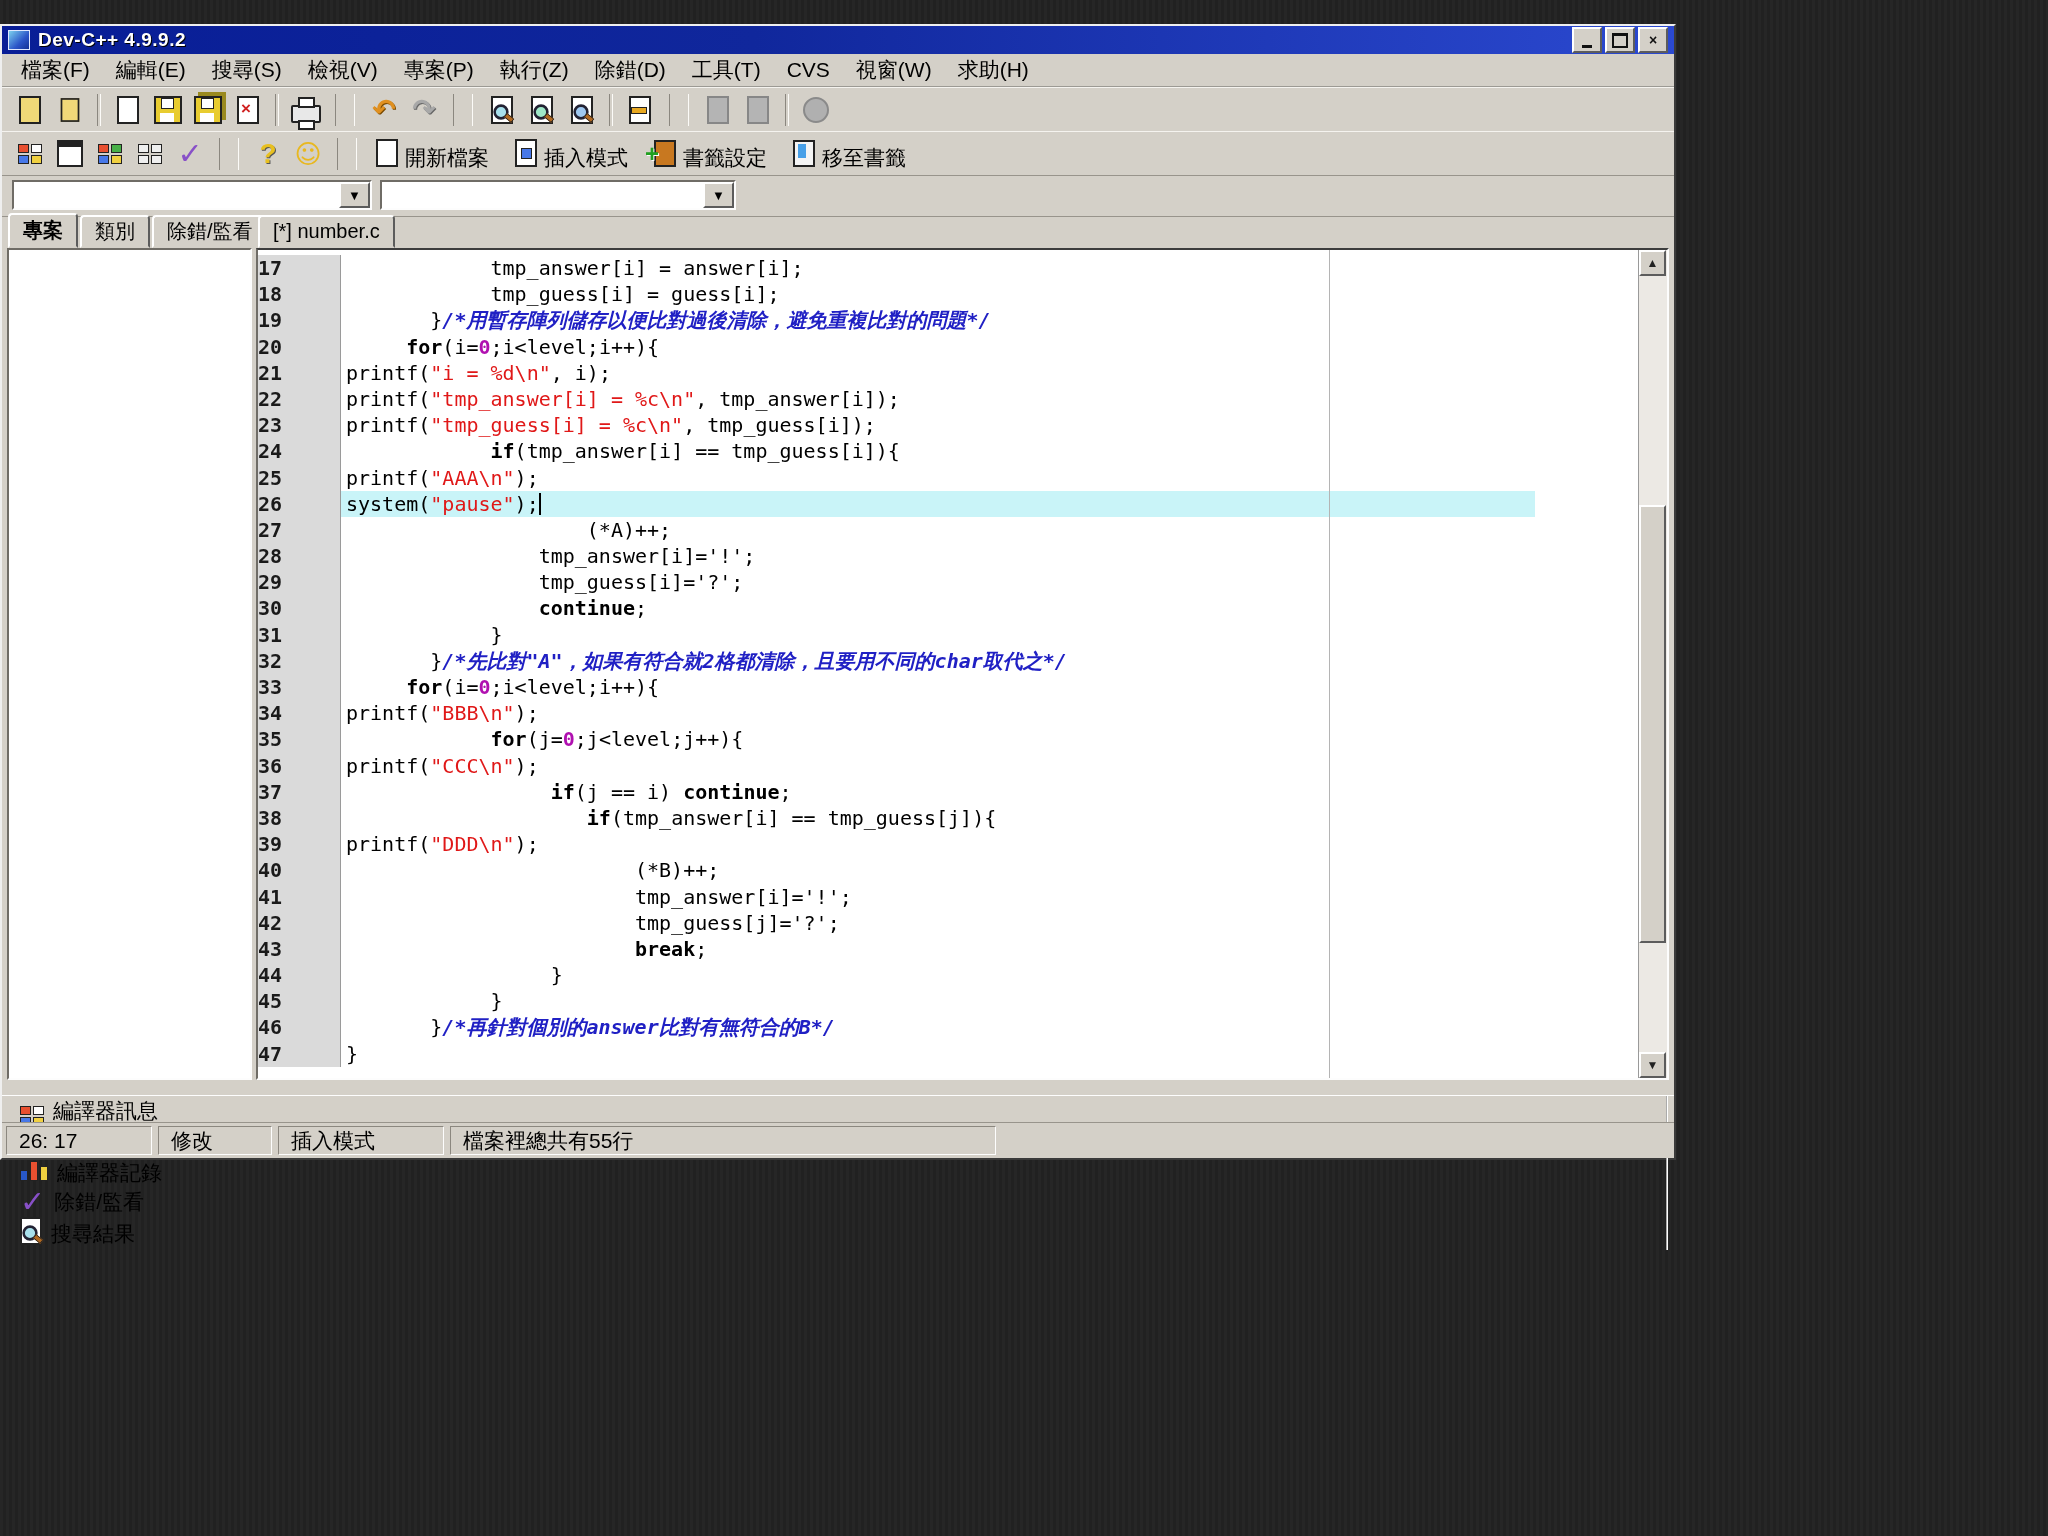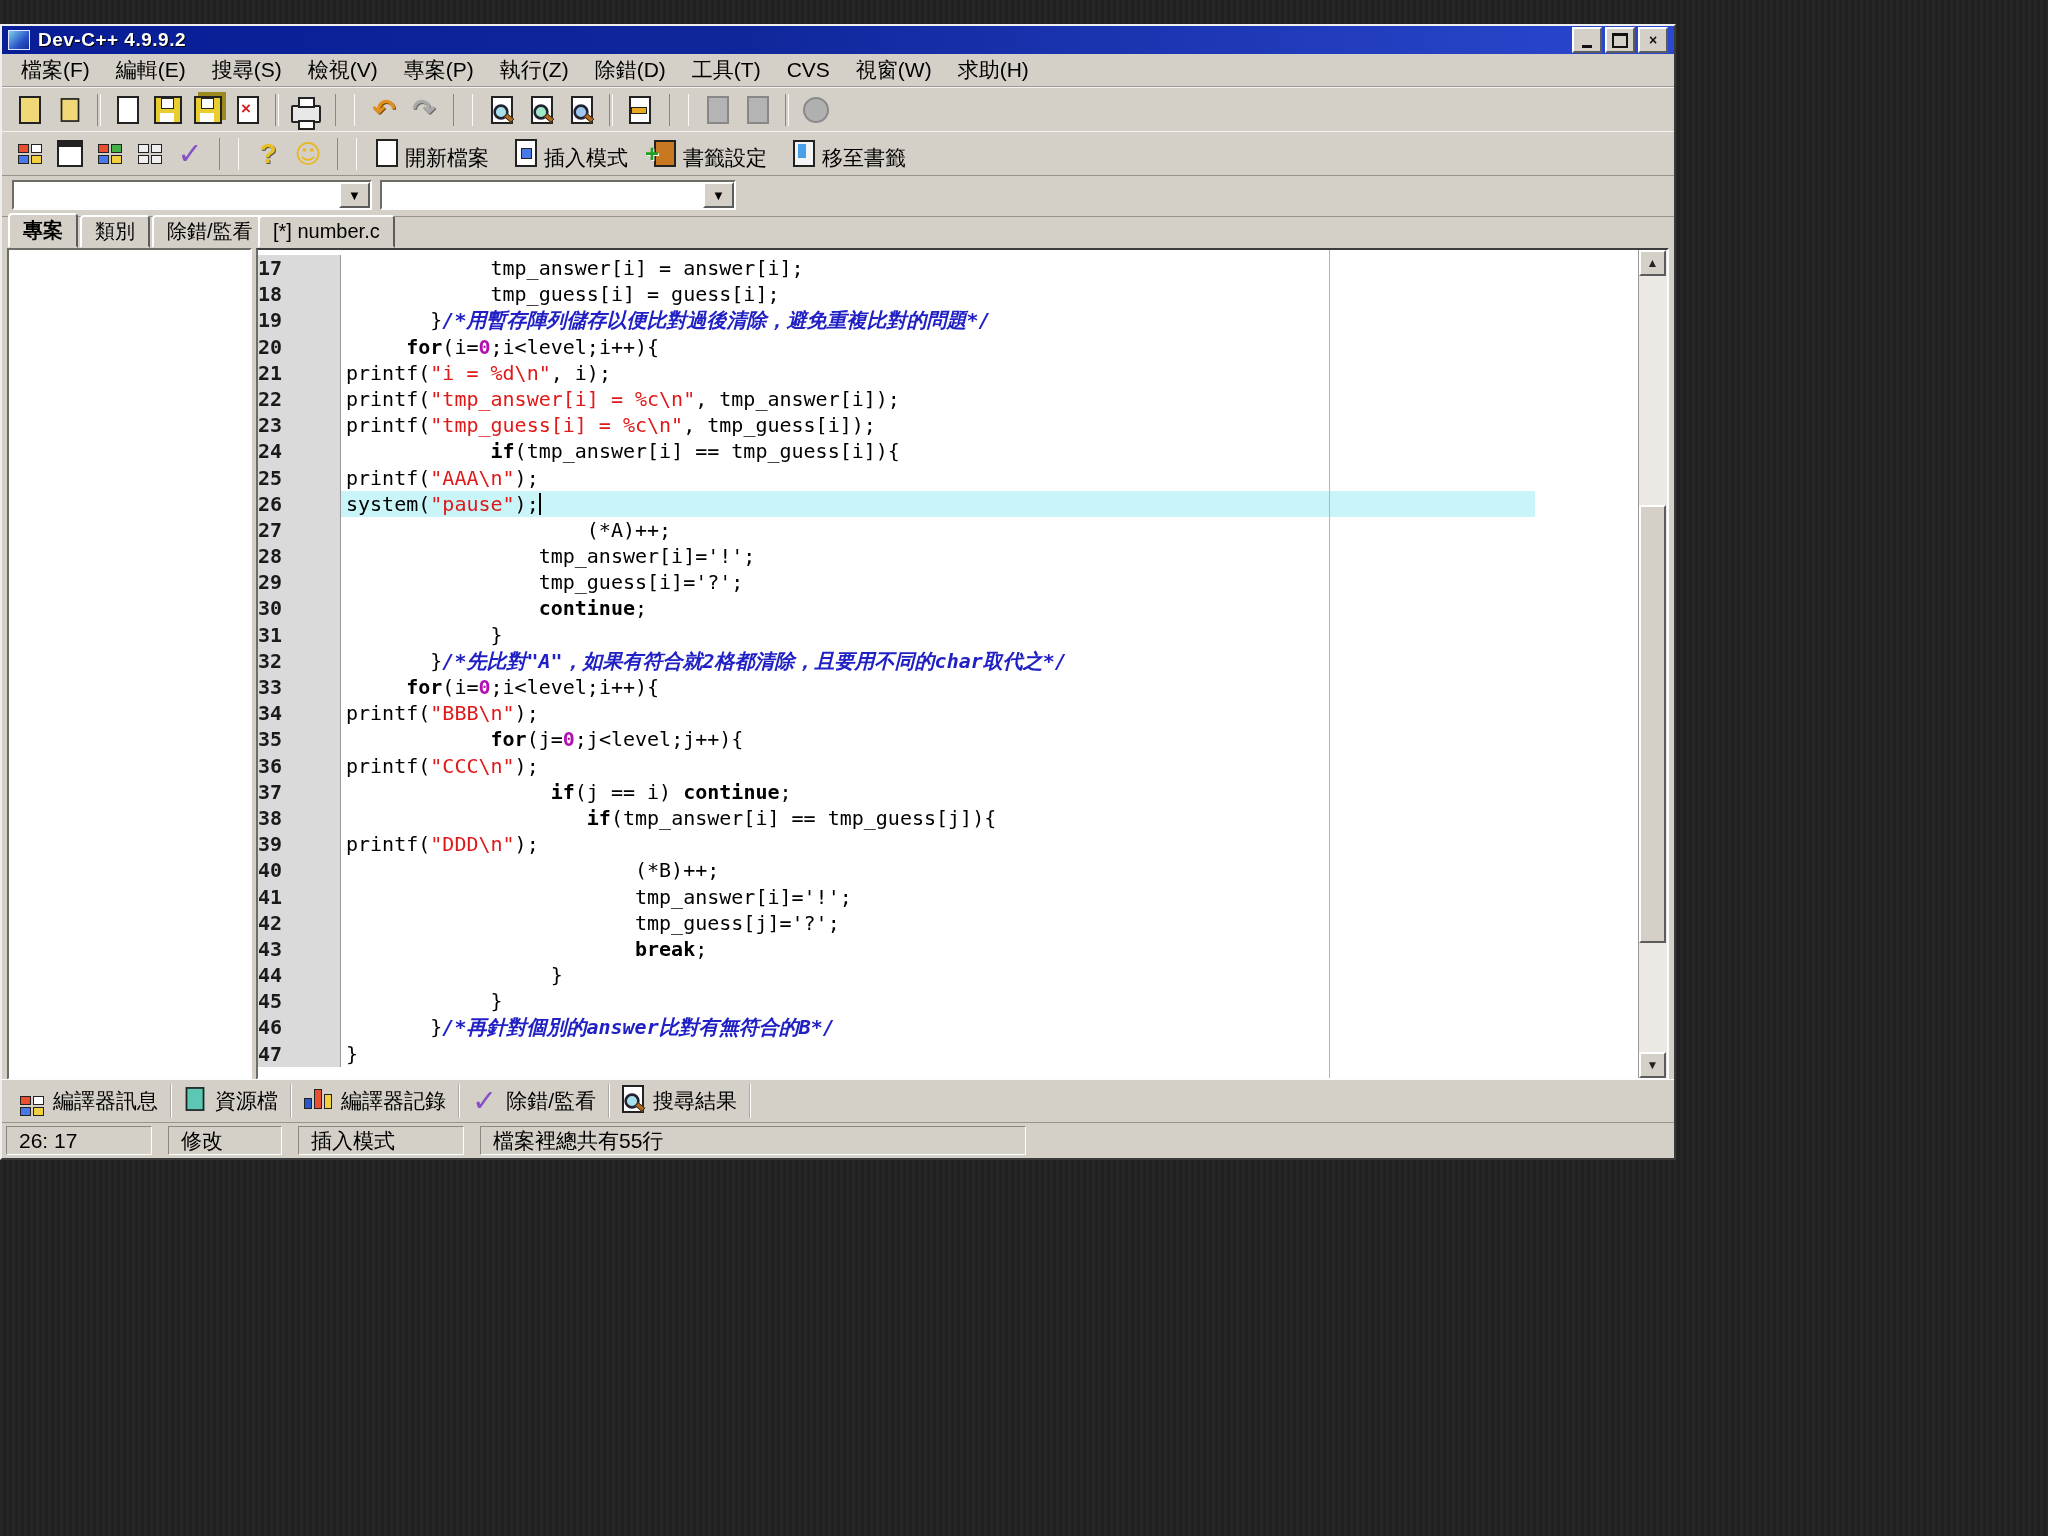--- a/index.html
+++ b/index.html
@@ -112,24 +112,24 @@
   .ctext .n{color:#b010b0;font-weight:bold;}
   .ctext .c{color:#2020c4;font-style:italic;font-weight:bold;}
   .caret{display:inline-block;width:2px;height:22px;background:#000;vertical-align:-4px;}
   
   .sb{position:absolute;right:0;top:0;bottom:0;width:28px;background:#ece9e4;border-left:1px solid #9a9a9a;}
   .sbtn{position:absolute;left:0;width:27px;height:26px;background:#d4d0c8;border:2px solid;border-color:#fff #5c5c5c #5c5c5c #fff;display:flex;align-items:center;justify-content:center;font-size:12px;color:#222;box-sizing:border-box;}
   .sb-up{top:0;}
   .sb-down{bottom:0;}
   .sb-thumb{position:absolute;left:0;width:27px;top:255px;height:438px;background:#d4d0c8;border:2px solid;border-color:#fff #5c5c5c #5c5c5c #fff;box-sizing:border-box;}
   
-  .btabs{position:absolute;left:0;right:0;bottom:36px;height:42px;background:#d4d0c8;border-top:1px solid #fdfdfd;display:flex;align-items:center;padding:0 6px;}
+  .btabs{position:absolute;left:0;right:0;bottom:20px;height:42px;background:#d4d0c8;border-top:1px solid #fdfdfd;display:flex;padding:0 6px;flex-direction:column;}
   .btab{display:inline-flex;align-items:center;gap:9px;height:34px;padding:0 12px;font-size:21px;color:#000;border-right:2px groove #fff;}
   
-  .statusbar{position:absolute;left:0;right:0;bottom:0;height:36px;background:#d4d0c8;border-top:1px solid #98948c;display:flex;align-items:stretch;gap:16px;padding:3px 4px;box-sizing:border-box;font-size:21px;}
+  .statusbar{position:absolute;left:0;right:0;bottom:0;height:36px;background:#d4d0c8;border-top:1px solid #98948c;display:flex;align-items:stretch;gap:6px;padding:3px 4px;box-sizing:border-box;font-size:21px;}
   .scell{border:1px solid;border-color:#8b877f #fdfdfd #fdfdfd #8b877f;display:flex;align-items:center;padding:0 12px;color:#000;}
   .sc1{width:120px;}
   .sc2{width:88px;}
   .sc3{width:140px;}
   .sc4{width:520px;}
   .scfill{flex:1;border:none;}
 </style>
 </head>
 <body>
 

